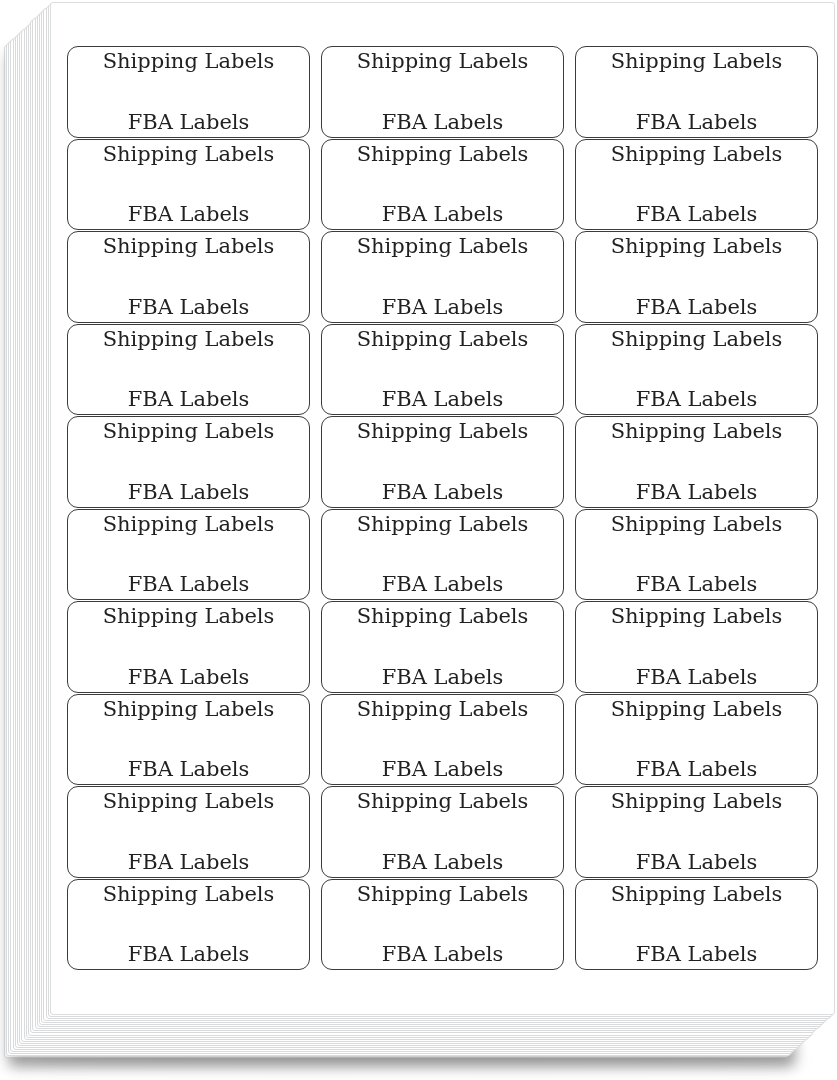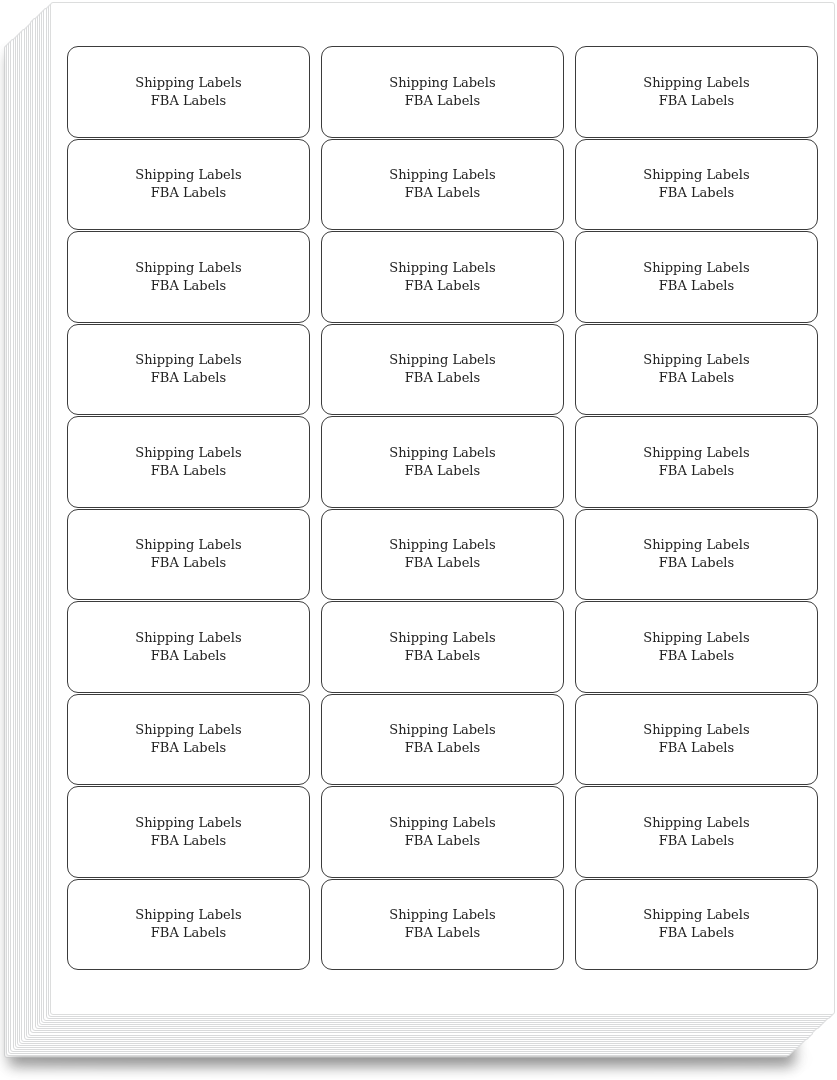--- a/index.html
+++ b/index.html
@@ -64,24 +64,24 @@
     row-gap: 1px;
   }
   .label-cell {
     box-sizing: border-box;
     border: 1.6px solid #3b3b3b;
     border-radius: 11px;
     background: #ffffff;
     display: flex;
     flex-direction: column;
     align-items: center;
-    justify-content: center;
+    justify-content: space-between;
     text-align: center;
     color: #212121;
-    font-size: 13px;
+    font-size: 21px;
     line-height: 1.38;
   }
 </style>
 </head>
 <body>
 
 <div class="scene">
   <div class="ground-shadow"></div>
   <div class="stack" id="stack">
     <div class="sheet under-sheet shadow-caster" style="left: 3.8px; top: 45.05px; z-index: 19;"></div>

